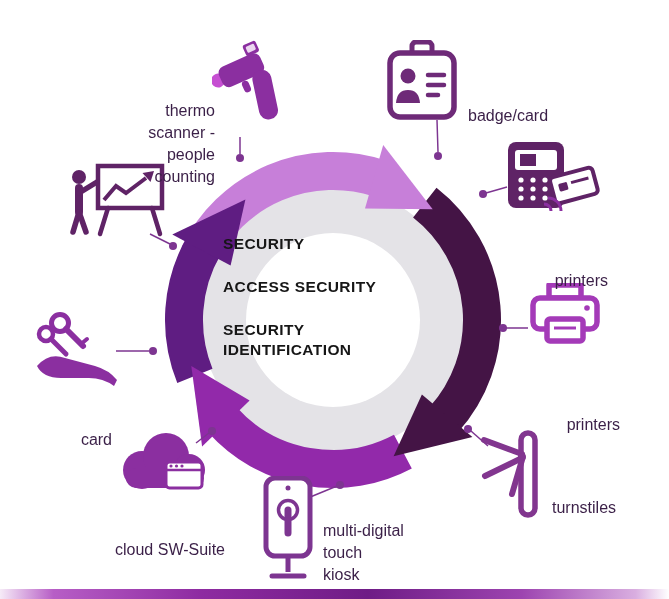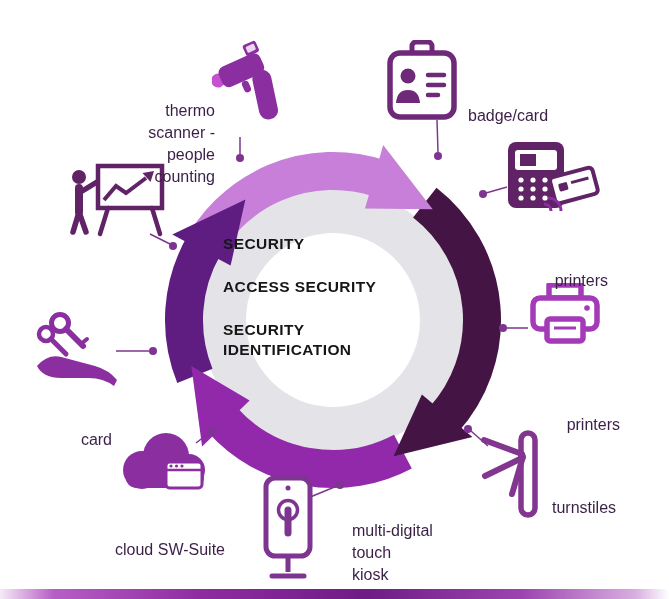--- a/index.html
+++ b/index.html
@@ -181,20 +181,20 @@
   </svg>
 
   <div class="label center" style="left:100px;top:60px;width:115px;">thermo
 scanner -
 people
 counting</div>
   <div class="label" style="left:468px;top:96px;width:130px;margin-top:9px;">badge/card</div>
   <div class="label center" style="left:518px;top:230px;width:90px;">printers</div>
   <div class="label center" style="left:520px;top:374px;width:100px;">printers</div>
   <div class="label" style="left:552px;top:497px;width:100px;">turnstiles</div>
-  <div class="label" style="left:323px;top:520px;width:110px;margin-left:29px;">multi-digital
+  <div class="label" style="left:323px;top:520px;width:110px;">multi-digital
 touch
 kiosk</div>
   <div class="label center" style="left:80px;top:499px;width:145px;">cloud SW-Suite</div>
   <div class="label center" style="left:42px;top:389px;width:70px;">card</div>
 
   <div class="bottom-bar"></div>
 </div>
 
 </body></html>

